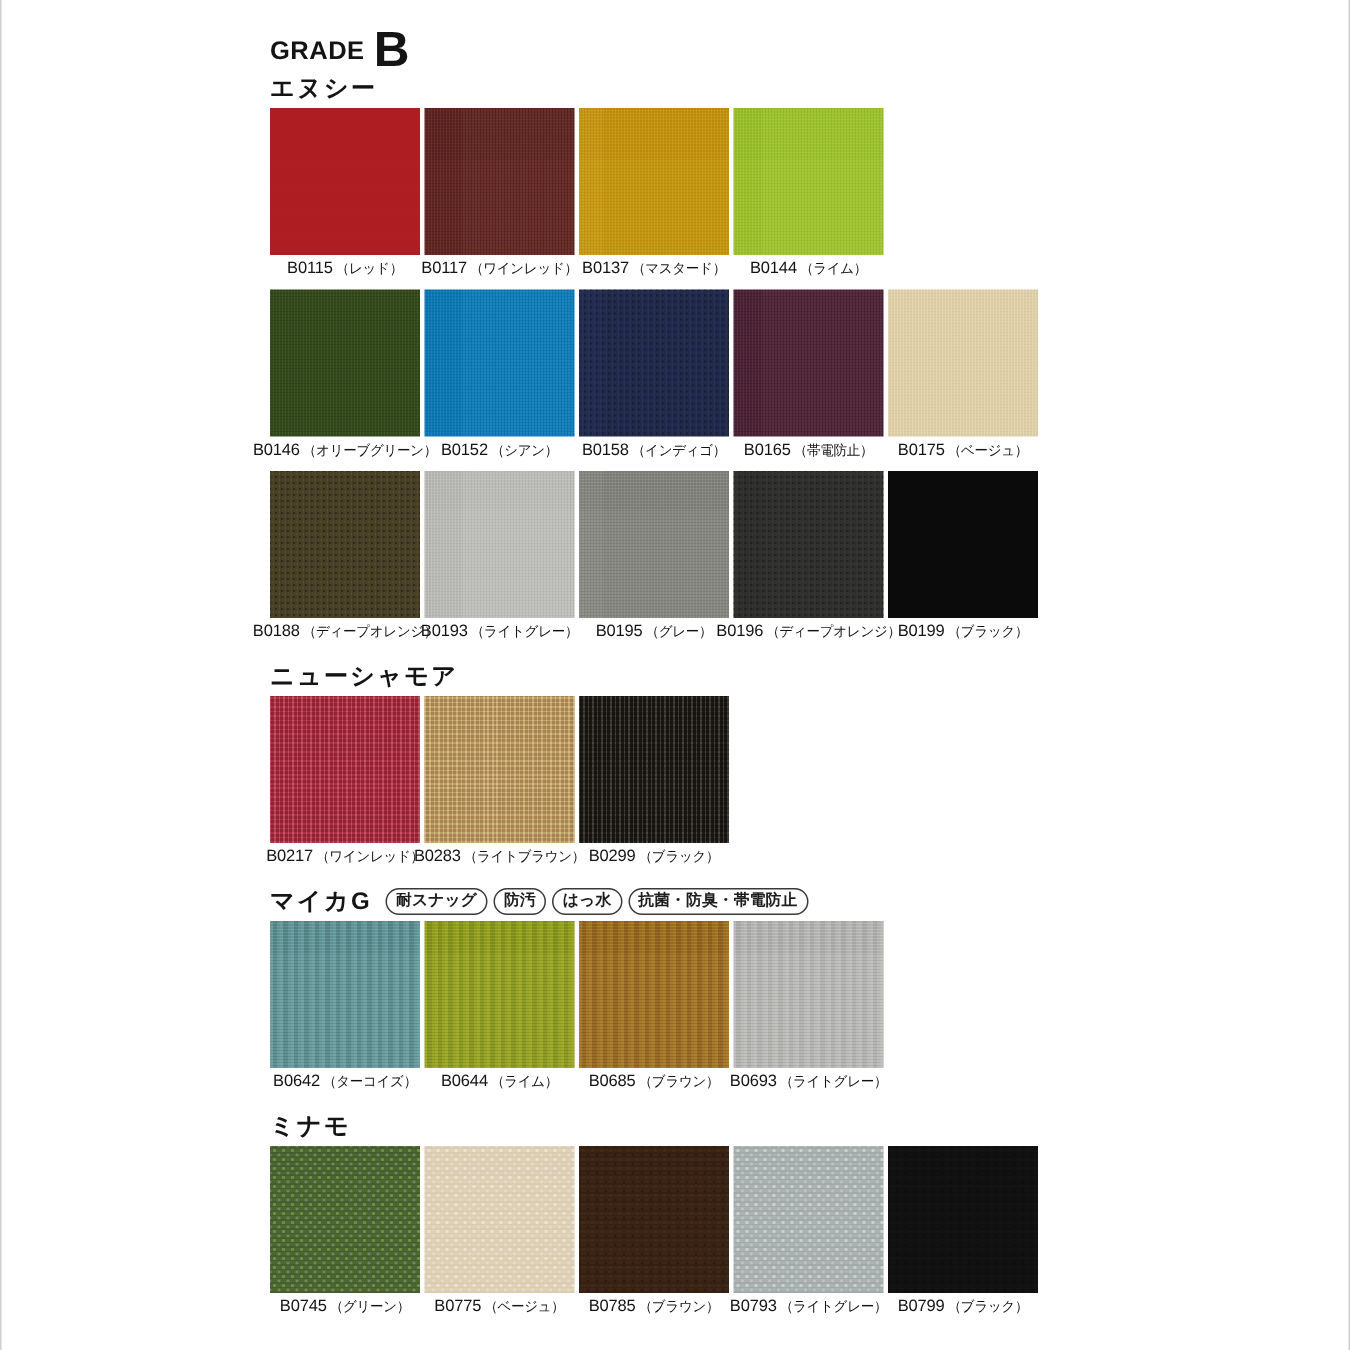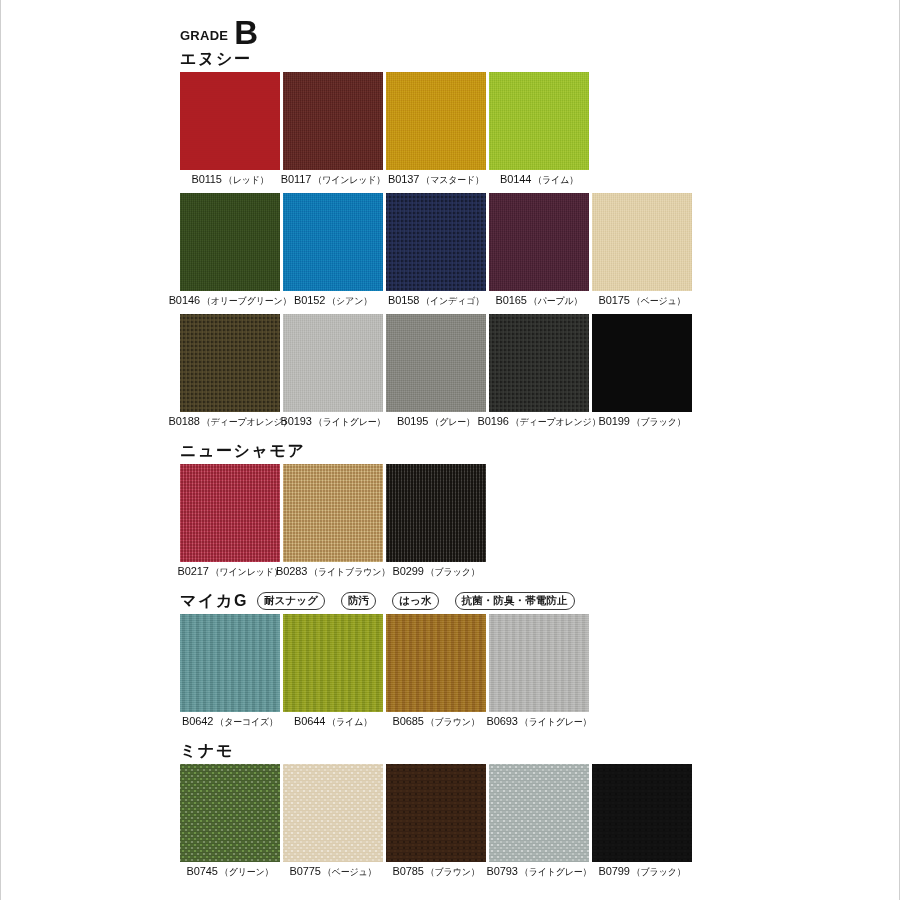--- a/index.html
+++ b/index.html
@@ -38,21 +38,21 @@
   
   .grade-head {
     display: flex;
     align-items: flex-end;
     gap: 6px;
     height: 46px;
     padding-top: 8px;
     box-sizing: border-box;
   }
   .grade-word {
-    font-size: 13px;
+    font-size: 17px;
     font-weight: 700;
     letter-spacing: .02em;
     color: #141414;
     line-height: 1;
     padding-bottom: 4px;
   }
   .grade-letter {
     font-size: 33px;
     font-weight: 700;
     line-height: .82;
@@ -72,21 +72,21 @@
   }
   .series-name {
     font-size: 16px;
     font-weight: 700;
     letter-spacing: .10em;
     color: #141414;
     white-space: nowrap;
   }
   .badges {
     display: flex;
-    gap: 16px;
+    gap: 4px;
     align-items: flex-end;
   }
   .badge {
     border: 1px solid #3a3a3a;
     border-radius: 9px;
     font-size: 10.5px;
     font-weight: 700;
     letter-spacing: .01em;
     padding: 1px 6px 2px;
     line-height: 1.25;
@@ -253,21 +253,21 @@
             <div class="swatch tex-mottle" style="background-color: rgb(35, 44, 78);"></div>
             <div class="caption">
               <span class="code">B0158</span>
               <span class="jname">（インディゴ）</span>
             </div>
           </div>
           <div class="cell">
             <div class="swatch tex-plain" style="background-color: rgb(74, 32, 51);"></div>
             <div class="caption">
               <span class="code">B0165</span>
-              <span class="jname">（パープル）</span>
+              <span class="jname">（帯電防止）</span>
             </div>
           </div>
           <div class="cell">
             <div class="swatch tex-plain" style="background-color: rgb(228, 211, 171);"></div>
             <div class="caption">
               <span class="code">B0175</span>
               <span class="jname">（ベージュ）</span>
             </div>
           </div>
         </div>

